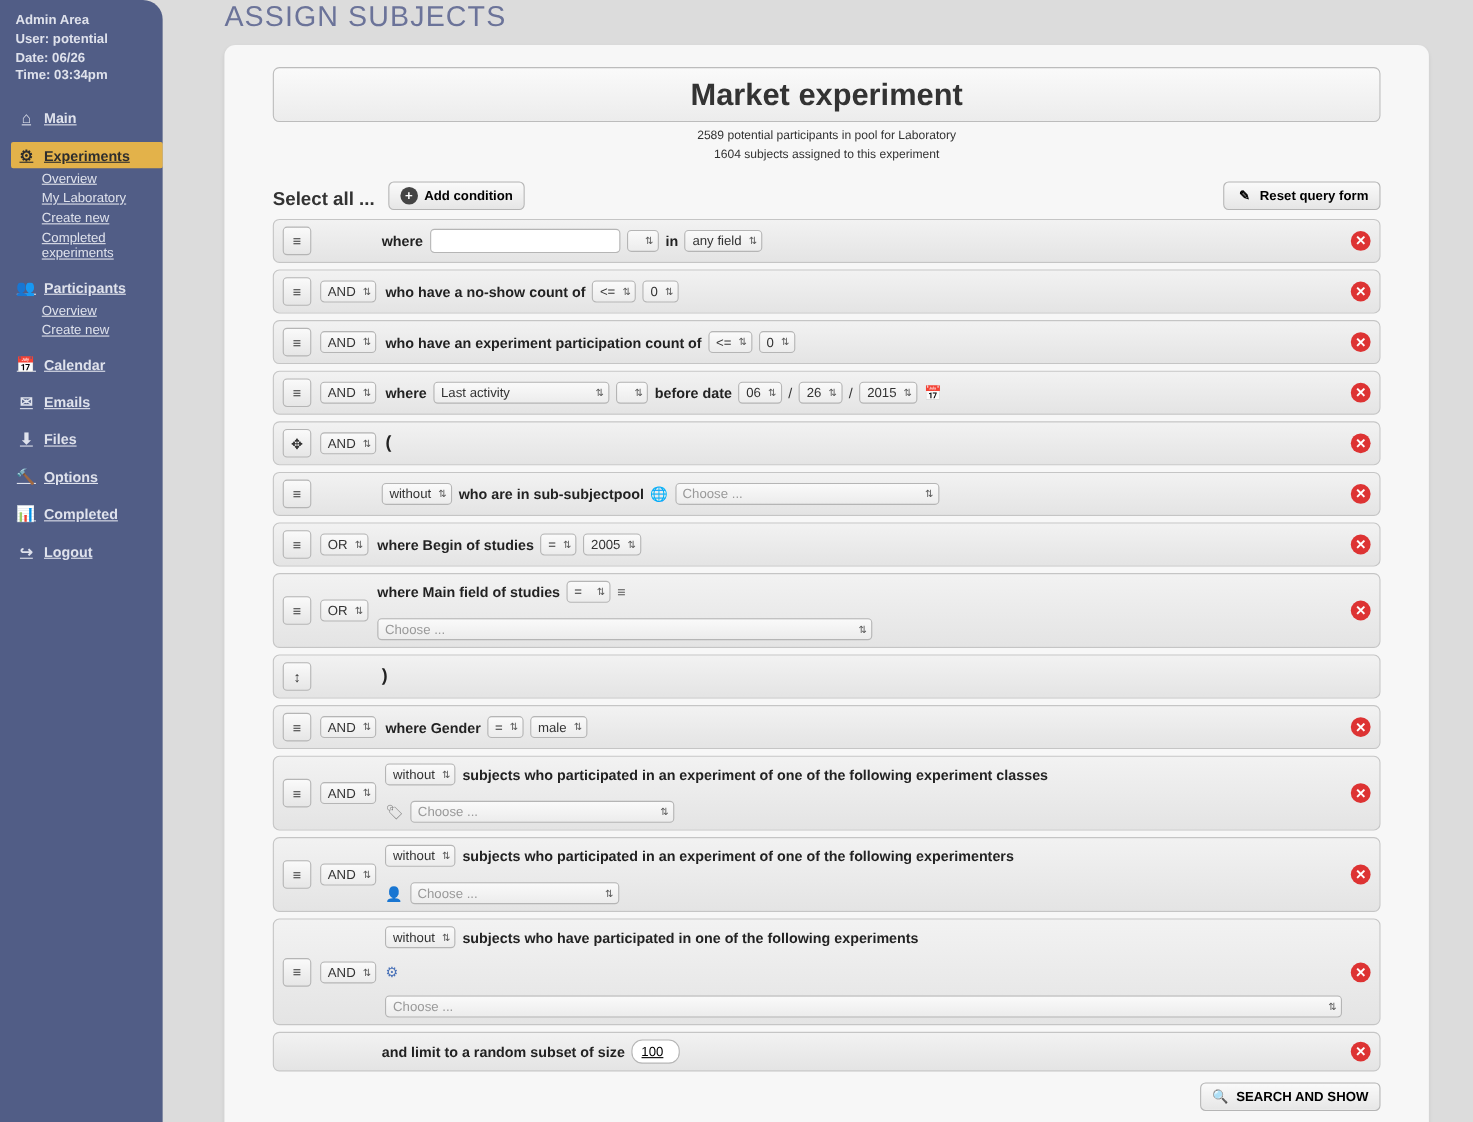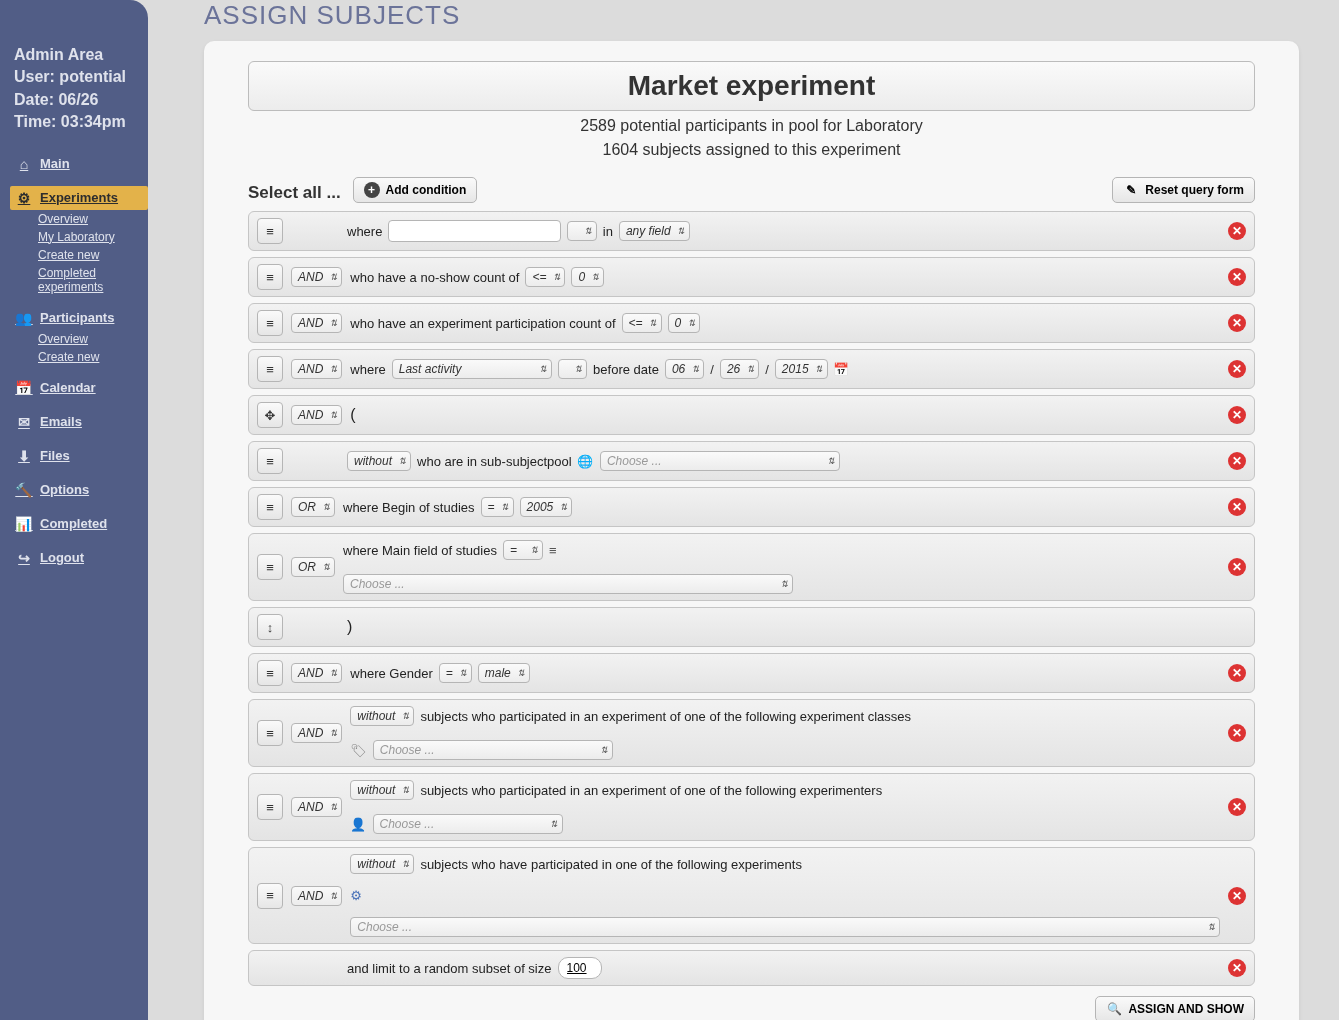--- a/index.html
+++ b/index.html
@@ -11,21 +11,21 @@
 }
 .layout { display: flex; min-height: 100vh; }
 .sidebar {
   width: 148px;
   background: #515d86;
   color: #dfe2ec;
   padding: 10px 0 10px 10px;
   flex-shrink: 0;
   border-top-right-radius: 18px;
 }
-.sidebar-header { font-size: 16px; font-weight: bold; margin-bottom: 18px; padding-left: 4px; line-height: 1.4; margin-top: 34px; }
+.sidebar-header { font-size: 12px; font-weight: bold; margin-bottom: 18px; padding-left: 4px; line-height: 1.4; }
 .nav-item {
   display: flex; align-items: center; gap: 8px;
   padding: 4px 6px; cursor: pointer; color: #dfe2ec;
   text-decoration: underline; font-size: 13px; font-weight: bold;
 }
 .nav-item.active { background: #e3b24a; color: #2d2d2d; border-radius: 2px; }
 .nav-sub { padding: 2px 0 2px 28px; font-size: 12px; text-decoration: underline; cursor: pointer; color: #dfe2ec; }
 .nav-group { margin-bottom: 10px; }
 .nav-icon { width: 16px; display: inline-flex; justify-content: center; font-size: 14px; }
 
@@ -36,21 +36,21 @@
 .card {
   background: #f7f7f7; border-radius: 10px; padding: 20px 44px 30px 44px;
   box-shadow: 0 2px 4px rgba(0,0,0,0.08);
 }
 .title-box {
   background: linear-gradient(#fafafa,#ececec);
   border: 1px solid #bcbcbc; border-radius: 6px;
   text-align: center; font-size: 28px; font-weight: bold; padding: 8px;
   margin-bottom: 6px;
 }
-.meta-center { text-align: center; font-size: 16px; margin: 6px 0; }
+.meta-center { text-align: center; font-size: 11px; margin: 6px 0; }
 .toprow { display: flex; align-items: flex-end; margin: 18px 0 8px 0; }
 .select-all { font-size: 17px; font-weight: bold; margin-right: 12px; }
 .btn {
   display: inline-flex; align-items: center; gap: 6px;
   background: linear-gradient(#fafafa,#e6e6e6);
   border: 1px solid #b5b5b5; border-radius: 5px;
   padding: 4px 10px; font-size: 12px; font-weight: bold; cursor: pointer;
 }
 .btn .bicon { width:16px; height:16px; display:inline-flex; align-items:center; justify-content:center; }
 .flex-spacer { flex: 1; }
@@ -62,42 +62,42 @@
 }
 .drag-btn {
   width: 26px; height: 26px; border: 1px solid #b5b5b5; border-radius: 4px;
   background: linear-gradient(#fafafa,#e6e6e6);
   display: inline-flex; align-items: center; justify-content: center; cursor: grab;
 }
 .sel {
   border: 1px solid #b5b5b5; border-radius: 4px;
   background: linear-gradient(#fafafa,#ececec);
   padding: 2px 18px 2px 6px; font-size: 12px; position: relative;
-  display: inline-block; min-width: 40px; cursor: pointer; font-style: italic;
+  display: inline-block; min-width: 40px; cursor: pointer;
 }
 .sel::after {
   content: "⇅"; position: absolute; right: 4px; top: 50%; transform: translateY(-50%);
   font-size: 9px; color: #555;
 }
 .sel.small { min-width: 28px; }
 .sel.wide { min-width: 160px; }
 .sel.wider { min-width: 240px; }
 .inp {
   border: 1px solid #b5b5b5; border-radius: 10px;
   background: #fff; padding: 3px 8px; font-size: 12px; min-width: 40px;
 }
 .inp.text { min-width: 130px; border-radius: 4px; }
 .remove-icon {
   margin-left: auto; width: 18px; height: 18px; border-radius: 50%;
   background: #d33; color: #fff; display: inline-flex; align-items: center; justify-content: center;
   font-size: 12px; font-weight: bold; cursor: pointer;
 }
 .cond-body { display: flex; align-items: center; flex-wrap: wrap; gap: 6px; font-size: 13px; }
 .cond-body-col { display: flex; flex-direction: column; gap: 14px; }
-.cond-label { color: #222; }
+.cond-label { color: #222; font-weight: bold; }
 .footer-link { text-align: left; margin-top: 40px; }
 .footer-link a { color: #1e66d0; font-size: 14px; text-decoration: underline; cursor: pointer; }
 .search-row { display: flex; justify-content: flex-end; margin-top: 10px; }
 .small-icon { font-size: 13px; color: #555; }
 .tag-icon { color: #888; }
 .user-icon { color: #c58b2f; }
 .gear-icon { color: #4a72b8; }
 .globe-icon { color: #2b7bd6; }
 </style>
 </head>
@@ -396,21 +396,21 @@
         <div class="cond-body">
           <span class="cond-label">and limit to a random subset of size</span>
           <input class="inp" style="width: 44px; text-decoration: underline;" value="100">
         </div>
         <span class="remove-icon">✕</span>
       </div>
 
       <div class="search-row">
         <button class="btn">
           <span class="bicon">🔍</span>
-          <span>ASSIGN AND SHOW</span>
+          <span>SEARCH AND SHOW</span>
         </button>
       </div>
 
       <div class="footer-link">
         <a>Mainpage of this experiment</a>
       </div>
     </div>
   </main>
 </div>
 

